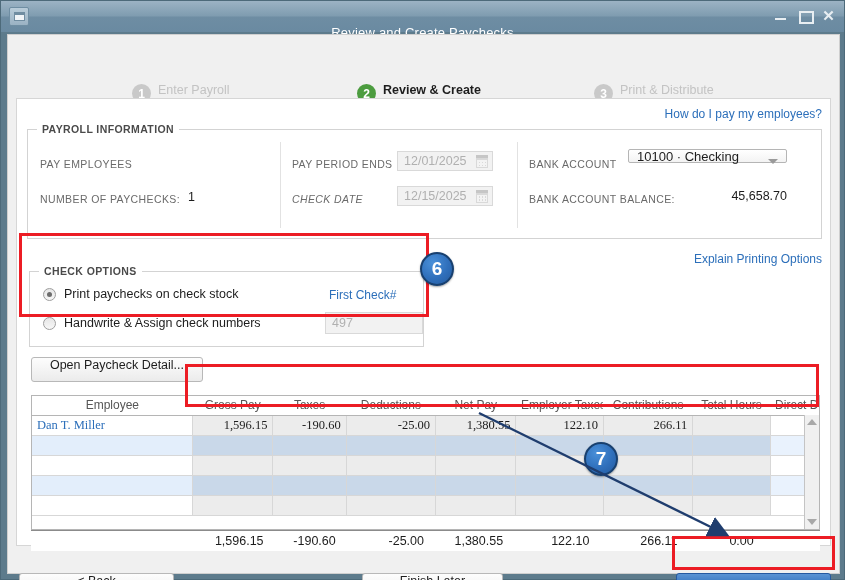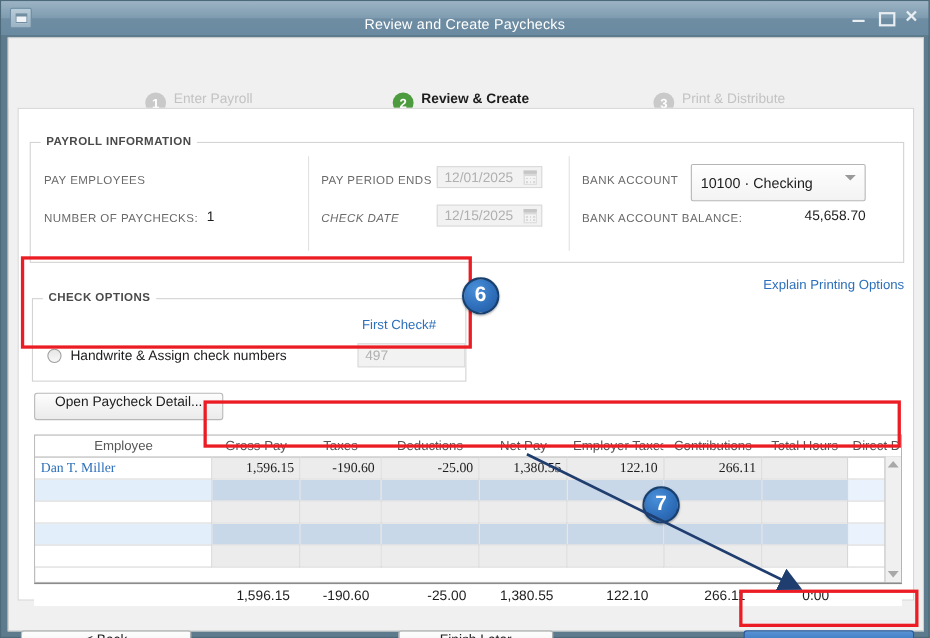--- a/index.html
+++ b/index.html
@@ -20,21 +20,21 @@
     border: 1px solid #4d6a7a;
   }
   .titlebar {
     position: relative;
     height: 32px;
     background: linear-gradient(to bottom, #9cb3c4 0%, #7f9cb0 48%, #6e8da3 52%, #6a8aa1 100%);
     border-bottom: 1px solid #5d7b8c;
   }
   .title-text {
     position: absolute;
-    left: 0; right: 0; top: 13px;
+    left: 0; right: 0; top: 24px;
     text-align: center;
     font-size: 13px;
     color: #ffffff;
     letter-spacing: .2px;
   }
   .sysmenu-btn {
     position: absolute;
     left: 8px; top: 6px;
     width: 20px; height: 19px;
     border: 1px solid #6f8ea3;
@@ -173,21 +173,21 @@
   .cal-ico::after {
     content: ""; position: absolute;
     left: 1px; top: 2px; right: 1px; bottom: 1px;
     background:
       repeating-linear-gradient(to right, #f3f3f3 0 1.5px, transparent 1.5px 3px),
       repeating-linear-gradient(to bottom, #f3f3f3 0 1.5px, transparent 1.5px 3px);
   }
 
   .combo {
     position: absolute;
-    height: 34px;
+    height: 14px;
     background: linear-gradient(to bottom,#ffffff,#f3f3f3);
     border: 1px solid #b5b5b5;
     border-radius: 2px;
     display: flex; align-items: center;
     padding-left: 8px;
     font-size: 13px; color: #1d1d1d;
   }
   .combo-arrow {
     position: absolute; right: 8px; top: 9px;
     width: 0; height: 0;
@@ -377,20 +377,21 @@
           <div class="head"></div>
       </div>
       <div class="step step3">
         <div class="step-num inactive">3</div>
         <div class="step-label inactive">Print &amp; Distribute Paychecks</div>
       </div>
     </div>
 
     <div class="content">
 
+      <a class="link link-help">How do I pay my employees?</a>
 
       <div class="fs fs-payroll">
         <div class="fs-legend">PAYROLL INFORMATION</div>
 
         <div class="fld-label" style="left:12px; top:28px;">PAY EMPLOYEES</div>
         <div class="fld-label" style="left:12px; top:63px;">NUMBER OF PAYCHECKS:</div>
         <div style="position:absolute; left:160px; top:60px; font-size:12.5px; color:#1d1d1d;">1</div>
 
         <div class="divider-v" style="left:252px; top:12px; height:86px;"></div>
 
@@ -416,20 +417,24 @@
 
         <div class="fld-label" style="left:501px; top:63px;">BANK ACCOUNT BALANCE:</div>
         <div class="val-right" style="left:640px; top:59px; width:119px;">45,658.70</div>
       </div>
 
       <a class="link link-print">Explain Printing Options</a>
 
       <div class="fs fs-check">
         <div class="fs-legend">CHECK OPTIONS</div>
 
+        <div class="radio-row" style="left:13px; top:15px;">
+          <span class="radio on"></span>
+          <span class="radio-lbl">Print paychecks on check stock</span>
+        </div>
 
         <div class="radio-row" style="left:13px; top:44px;">
           <span class="radio"></span>
           <span class="radio-lbl">Handwrite &amp; Assign check numbers</span>
         </div>
 
         <a class="link" style="position:absolute; left:299px; top:16px;">First Check#</a>
         <div class="textbox" style="left:295px; top:40px; width:98px; height:22px;">
           <span>497</span>
         </div>

